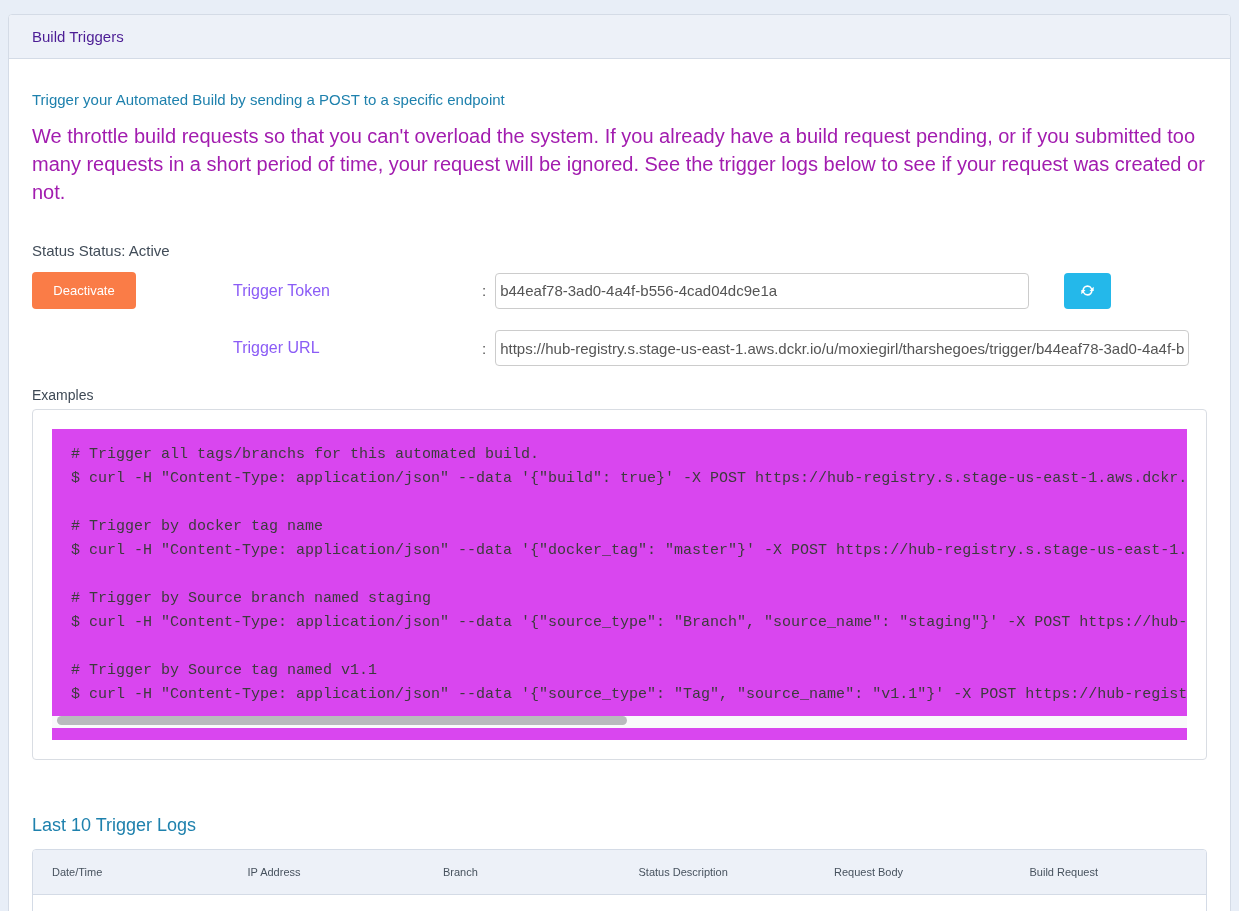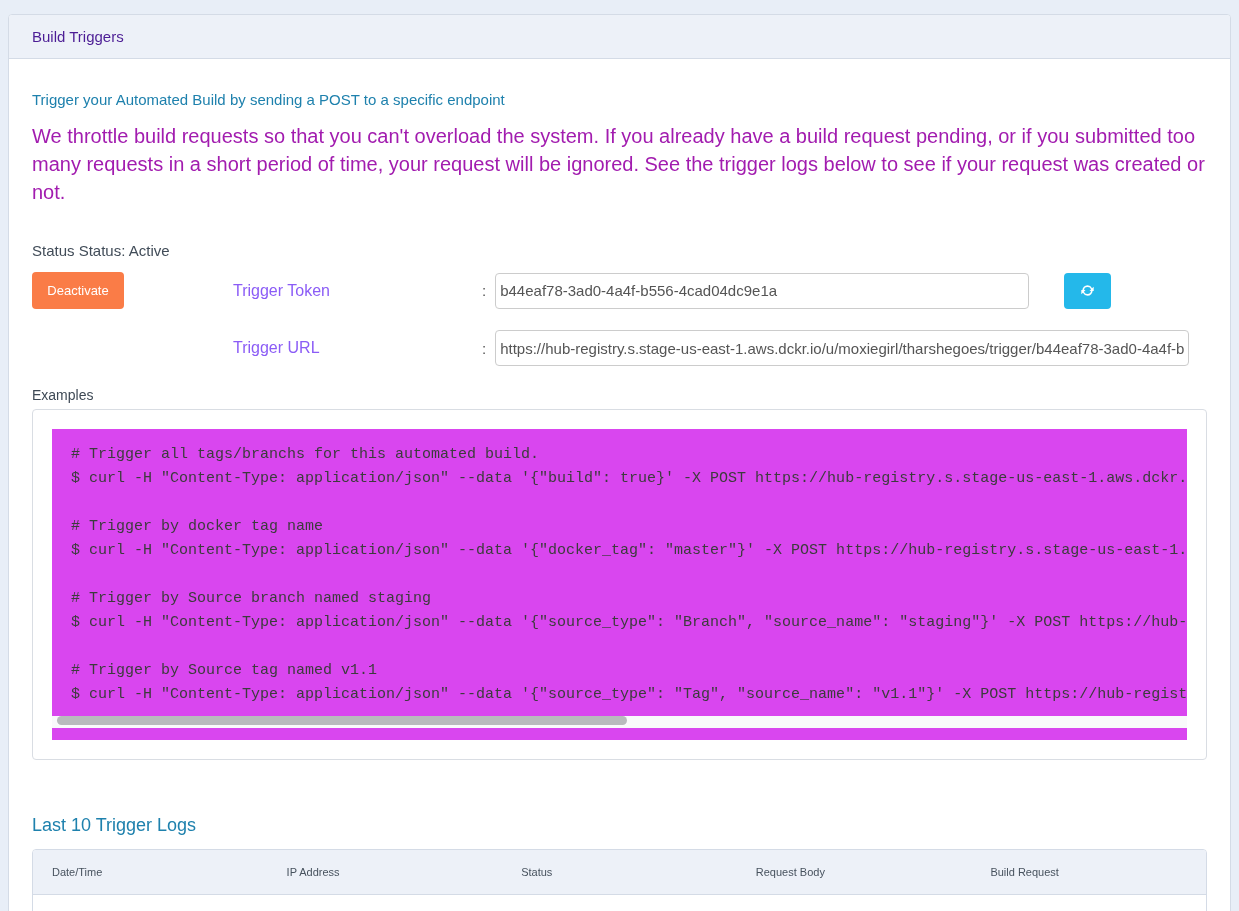--- a/index.html
+++ b/index.html
@@ -57,21 +57,21 @@
     padding: 0 4px;
     font-size: 15px;
     color: #555555;
     font-family: "Liberation Sans", sans-serif;
     background: #fff;
     outline: none;
   }
   .token-input { width: 534px; }
   .url-input { width: 694px; }
   .btn-deactivate {
-    width: 92px; height: 37px;
+    width: 104px; height: 37px;
     background: #fa7c47;
     border: none; border-radius: 4px;
     color: #ffffff; font-size: 13px;
     font-family: "Liberation Sans", sans-serif;
     cursor: pointer;
   }
   .btn-refresh {
     width: 47px; height: 36px;
     margin-left: 35px;
     background: #24b8ea;
@@ -199,21 +199,22 @@
         </div>
       </div>
     </div>
 
     <h2 class="logs-title">Last 10 Trigger Logs</h2>
 
     <div class="logs-table">
       <div class="thead">
         <div class="th">Date/Time</div>
         <div class="th">IP Address</div>
-        <div class="th">Status</div>
+        <div class="th">Branch</div>
+        <div class="th">Status Description</div>
         <div class="th">Request Body</div>
         <div class="th">Build Request</div>
       </div>
       <div class="empty-row">No logs to show</div>
     </div>
 
   </div>
 </div>
 
 </body></html>

